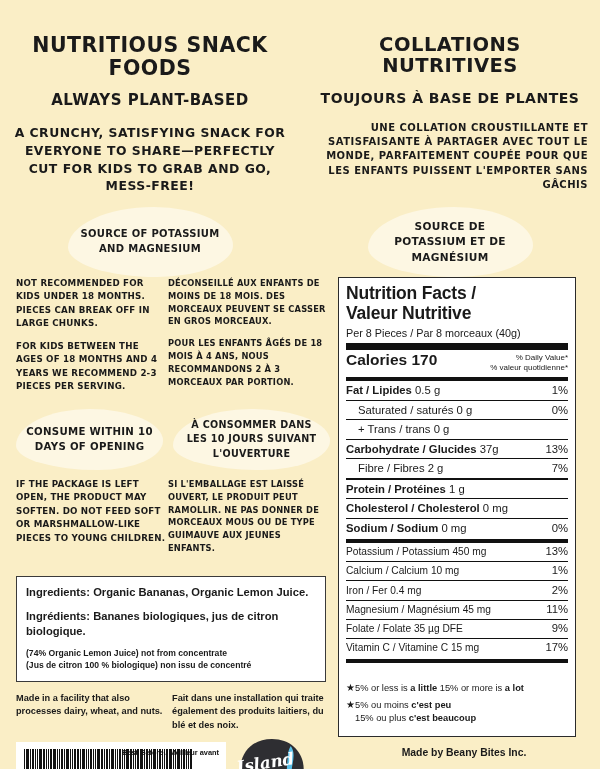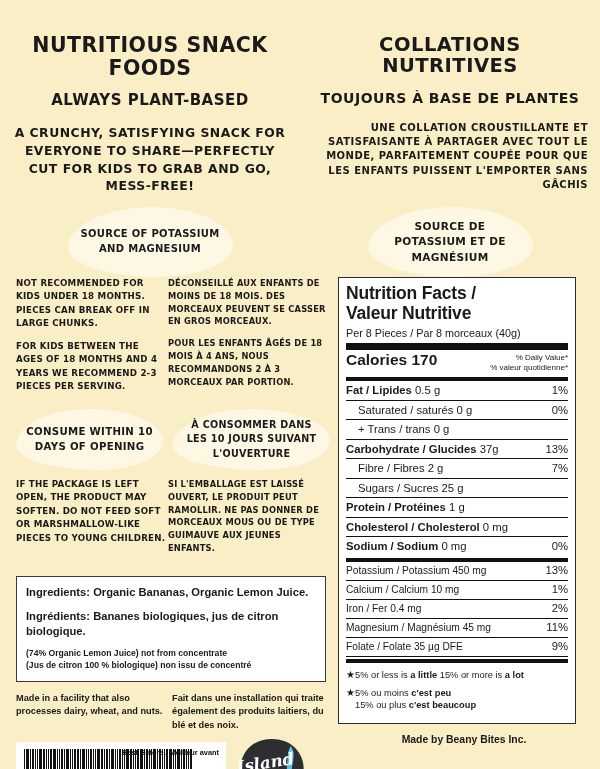--- a/index.html
+++ b/index.html
@@ -133,21 +133,21 @@
   .dv{font-size:8px;text-align:right;line-height:1.35;padding-top:2px;}
 
   .nrow{display:flex;justify-content:space-between;align-items:baseline;padding:2.2px 0;}
   .nrow .nm{font-size:11.3px;line-height:1.25;}
   .nrow .nm b{font-weight:bold;}
   .nrow .pv{font-size:11.3px;white-space:nowrap;padding-left:6px;}
   .indent{padding-left:12px;}
   .mrow .nm{font-size:10.2px;}
   .mrow .pv{font-size:11.3px;}
 
-  .foot{padding-top:5px;}
+  .foot{padding-top:18px;}
   .foot p{margin:0 0 4px 0;font-size:9.3px;line-height:1.35;}
   .foot p b{font-weight:bold;}
   .star{font-size:10px;}
 
   .maker{
     text-align:center;margin-top:9px;
     font-size:10.4px;font-weight:bold;line-height:1.42;
   }
 </style>
 </head>
@@ -346,24 +346,20 @@
             <div class="nrow">
               <div class="nm"><b>Carbohydrate / Glucides</b> 37g</div>
               <div class="pv">13%</div>
             </div>
             <div class="rule-thin"></div>
             <div class="nrow indent">
               <div class="nm"><span>Fibre / Fibres</span> 2 g</div>
               <div class="pv">7%</div>
             </div>
             <div class="rule-thin"></div>
-            <div class="nrow indent">
-              <div class="nm"><span>Sugars / Sucres</span> 25 g</div>
-              <div class="pv"></div>
-            </div>
             <div class="rule-thin"></div>
             <div class="nrow">
               <div class="nm"><b>Protein / Protéines</b> 1 g</div>
               <div class="pv"></div>
             </div>
             <div class="rule-thin"></div>
             <div class="nrow">
               <div class="nm"><b>Cholesterol / Cholesterol</b> 0 mg</div>
               <div class="pv"></div>
             </div>
@@ -395,20 +391,24 @@
             <div class="nrow mrow">
               <div class="nm">Magnesium / Magnésium 45 mg</div>
               <div class="pv">11%</div>
             </div>
             <div class="rule-thin"></div>
             <div class="nrow mrow">
               <div class="nm">Folate / Folate 35 µg DFE</div>
               <div class="pv">9%</div>
             </div>
             <div class="rule-thin"></div>
+            <div class="nrow mrow">
+              <div class="nm">Vitamin C / Vitamine C 15 mg</div>
+              <div class="pv">17%</div>
+            </div>
           </div>
 
         <div class="rule-med"></div>
 
         <div class="foot">
           <p>
             <span class="star">★</span><span>5% or less is </span><b>a little</b><span> 15% or more is </span><b>a lot</b>
           </p>
           <p>
             <span class="star">★</span><span>5% ou moins </span><b>c'est peu</b><br>

